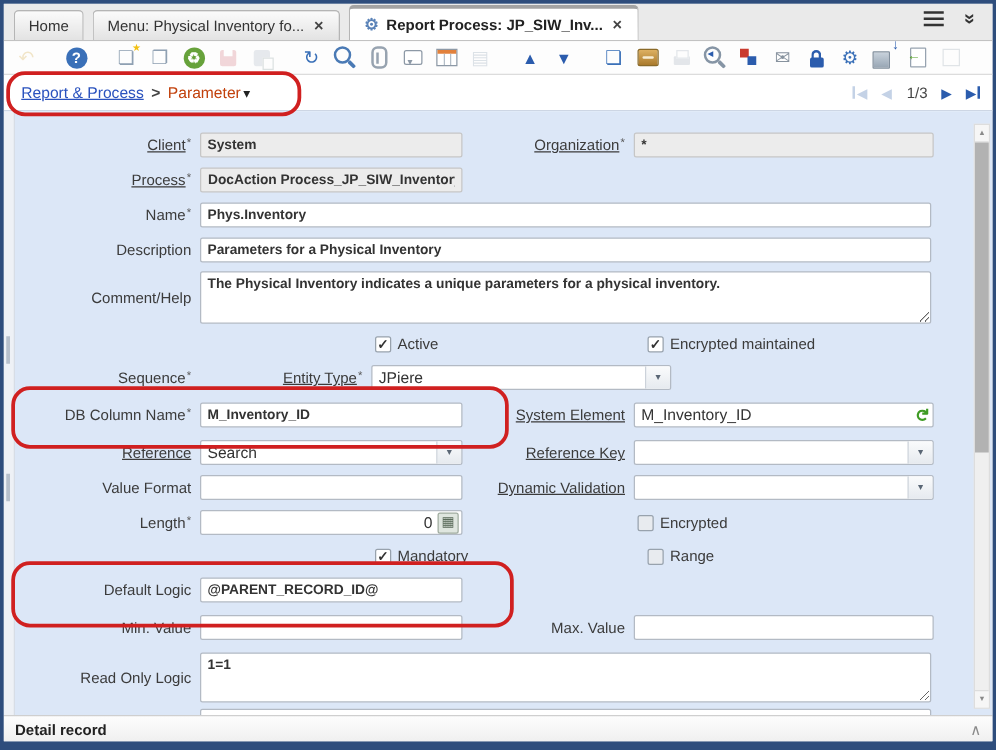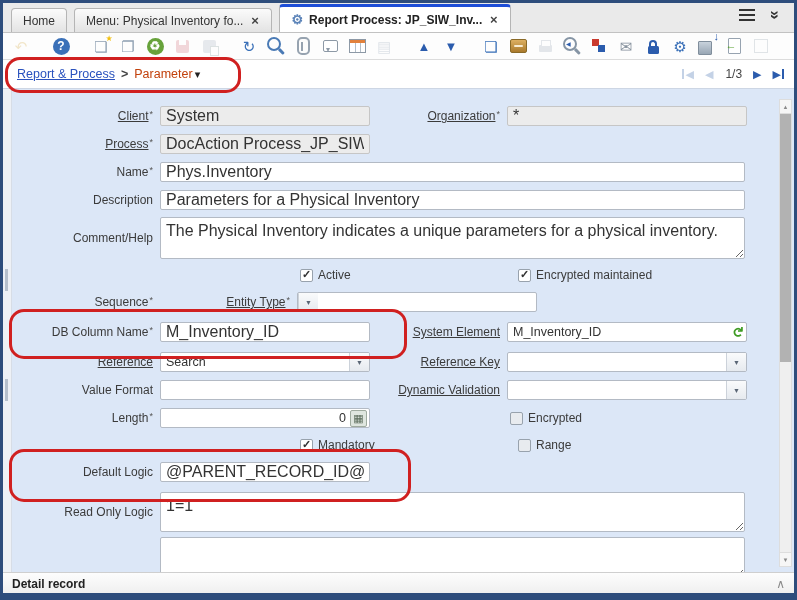--- a/index.html
+++ b/index.html
@@ -6,21 +6,21 @@
   .page{width:797px;height:600px;box-sizing:border-box;position:relative;overflow:hidden;
         border:3px solid #2e4d7c;border-bottom-width:7px;background:#fff;
         font-family:"Liberation Sans",sans-serif;-webkit-font-smoothing:antialiased;}
 
   
   .tabstrip{height:30px;background:#eaeaea;border-bottom:1px solid #c2c2c2;display:flex;
             align-items:flex-end;padding:0 8px;box-sizing:border-box;}
   .tab{height:23px;display:flex;align-items:center;gap:6px;padding:0 11px;margin-right:7px;
        border:1px solid #b5b5b5;border-bottom:none;border-radius:4px 4px 0 0;
        background:linear-gradient(#fbfbfb,#e3e3e3);font-size:12px;color:#333;cursor:pointer;white-space:nowrap;}
-  .tab.active{background:#fff;border-top:3px solid #1d4ed8;height:25px;font-weight:bold;color:#222;}
+  .tab.active{background:#fff;border-top:3px solid #a3a3a3;height:25px;font-weight:bold;color:#222;}
   .tabclose{width:11px;height:11px;display:inline-flex;align-items:center;justify-content:center;color:#444;}
   .tabclose::after{content:"×";font-size:13px;font-weight:bold;line-height:1;}
   .tabgear{display:inline-flex;}
   .tabgear::after{content:"⚙";font-size:13px;color:#5b83b8;line-height:1;}
   .striptools{margin-left:auto;display:flex;align-items:center;gap:16px;padding:0 6px 8px 0;}
   .hamburger{width:16px;height:2.5px;background:#333;box-shadow:0 5px 0 #333,0 10px 0 #333;
              display:inline-block;margin-bottom:10px;}
   .dblchev{display:inline-block;transform:rotate(90deg);color:#333;font-weight:bold;}
   .dblchev::after{content:"»";font-size:16px;}
 
@@ -99,21 +99,21 @@
   .frow{display:flex;align-items:center;padding-left:10px;margin-bottom:6px;height:22px;}
   .frow.tall{height:42px;}
   .frow.cbr{height:16px;}
   .frow.mb8{margin-bottom:8px;}
   .frow.mb4{margin-bottom:4px;}
   .lbl1{width:140px;text-align:right;padding-right:7px;font-size:12px;color:#3b3b3b;flex:none;}
   .lbl2{width:122px;text-align:right;padding-right:7px;margin-left:8px;font-size:12px;color:#3b3b3b;flex:none;}
   .lnk{text-decoration:underline;cursor:pointer;}
   .req::after{content:"*";font-size:9px;vertical-align:top;margin-left:1px;color:#555;}
   .fld{height:20px;box-sizing:border-box;border:1px solid #b3bac4;border-radius:2px;background:#fff;
-       font-family:"Liberation Sans",sans-serif;font-size:16px;color:#333;padding:0 5px;flex:none;}
+       font-family:"Liberation Sans",sans-serif;font-size:11px;color:#333;padding:0 5px;flex:none;font-weight:bold;}
   .fld.ro{background:#ececec;border-color:#c6c6c6;}
   .short{width:210px;}
   .rightf{width:240px;}
   .wide{width:585px;}
   textarea.fld{height:42px;padding-top:3px;resize:both;line-height:1.25;}
   textarea.fld.ta-sm{height:40px;}
   .combo{display:flex;align-items:stretch;height:20px;box-sizing:border-box;border:1px solid #b3bac4;
          border-radius:2px;background:#fff;flex:none;overflow:hidden;}
   .combo input{flex:1;border:none;background:transparent;font-family:"Liberation Sans",sans-serif;
                font-size:12.5px;color:#333;padding:0 5px;min-width:0;}
@@ -127,21 +127,21 @@
   .calc{width:15px;height:15px;background:#dfe6df;border:1px solid #9fab9f;border-radius:2px;flex:none;
         display:flex;align-items:center;justify-content:center;cursor:pointer;}
   .calc::after{content:"▦";font-size:11px;color:#5a6b5a;line-height:1;}
   .syswrap{display:flex;align-items:center;height:20px;box-sizing:border-box;border:1px solid #b3bac4;
            border-radius:2px;background:#fff;flex:none;padding-right:2px;}
   .syswrap input{flex:1;border:none;background:transparent;font-family:"Liberation Sans",sans-serif;
                  font-size:12.5px;color:#333;padding:0 5px;min-width:0;}
   .zoomg{flex:none;display:inline-block;transform:rotate(90deg);color:#3f9b24;font-weight:bold;font-size:14px;
          line-height:1;cursor:pointer;}
   .zoomg::after{content:"↻";}
-  .cbwrap{display:flex;align-items:center;gap:5px;}
+  .cbwrap{display:flex;align-items:flex-end;gap:5px;}
   .cbwrap.first{margin-left:287px;width:218px;box-sizing:border-box;flex:none;}
   .cb{width:13px;height:13px;box-sizing:border-box;background:#e8ebef;border:1px solid #98a2ad;border-radius:2px;
       display:inline-flex;align-items:center;justify-content:center;cursor:pointer;flex:none;}
   .cb.checked{background:#fff;}
   .cb.checked::after{content:"✓";font-size:11px;font-weight:bold;color:#333;margin-top:-1px;}
   .cblabel{font-size:12px;color:#3b3b3b;}
 
   
   .vscroll{position:absolute;right:2px;top:10px;width:13px;height:468px;background:#efefef;border:1px solid #ddd;
            box-sizing:border-box;}
@@ -326,20 +326,21 @@
       <div class="cbwrap">
         <span class="cb checked"></span>
         <span class="cblabel">Encrypted maintained</span>
       </div>
     </div>
 
     <div class="frow mb8">
       <label class="lbl1"><span>Sequence</span><span class="req"></span></label>
       <label class="lbl2"><span class="lnk">Entity Type</span><span class="req"></span></label>
       <div class="combo rightf">
+        <input value="JPiere" style="">
         <span class="combo-btn"></span>
       </div>
     </div>
 
     <div class="frow mb8">
       <label class="lbl1"><span>DB Column Name</span><span class="req"></span></label>
       <input class="fld short" value="M_Inventory_ID" style="">
       <label class="lbl2"><span class="lnk">System Element</span></label>
       <div class="syswrap rightf">
         <input value="M_Inventory_ID" style="">
@@ -391,20 +392,26 @@
         <span class="cb"></span>
         <span class="cblabel">Range</span>
       </div>
     </div>
 
     <div class="frow mb8">
       <label class="lbl1"><span>Default Logic</span></label>
       <input class="fld short" value="@PARENT_RECORD_ID@" style="">
     </div>
 
+    <div class="frow mb8">
+      <label class="lbl1"><span>Min. Value</span></label>
+      <input class="fld short" value="" style="">
+      <label class="lbl2"><span>Max. Value</span></label>
+      <input class="fld rightf" value="" style="">
+    </div>
 
     <div class="frow tall mb4">
       <label class="lbl1"><span>Read Only Logic</span></label>
       <textarea class="fld wide ta-sm" style="">1=1</textarea>
     </div>
 
     <div class="frow tall">
       <label class="lbl1"></label>
       <textarea class="fld wide" style=""></textarea>
     </div>

